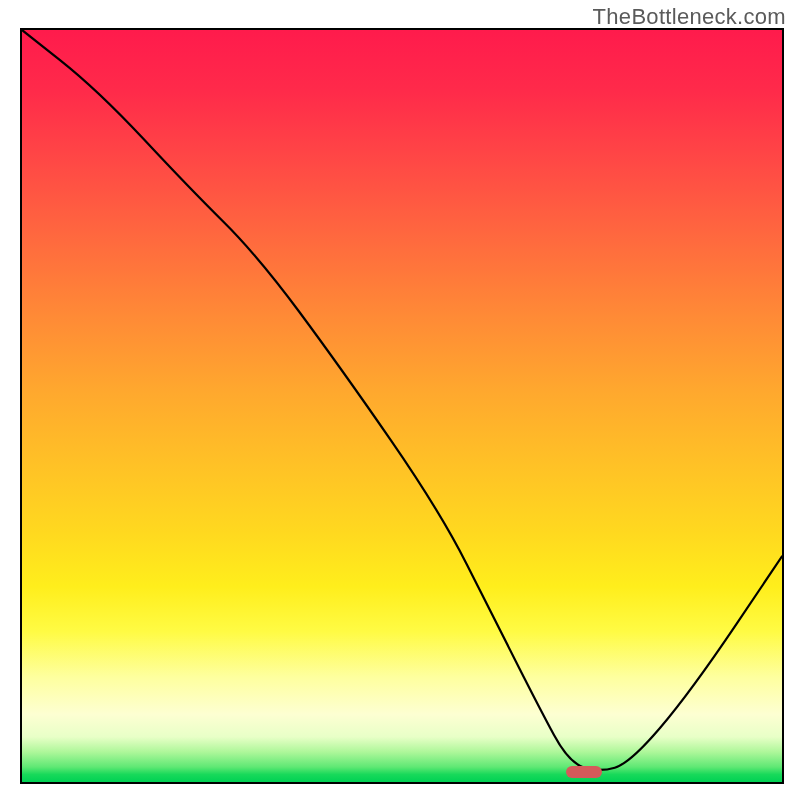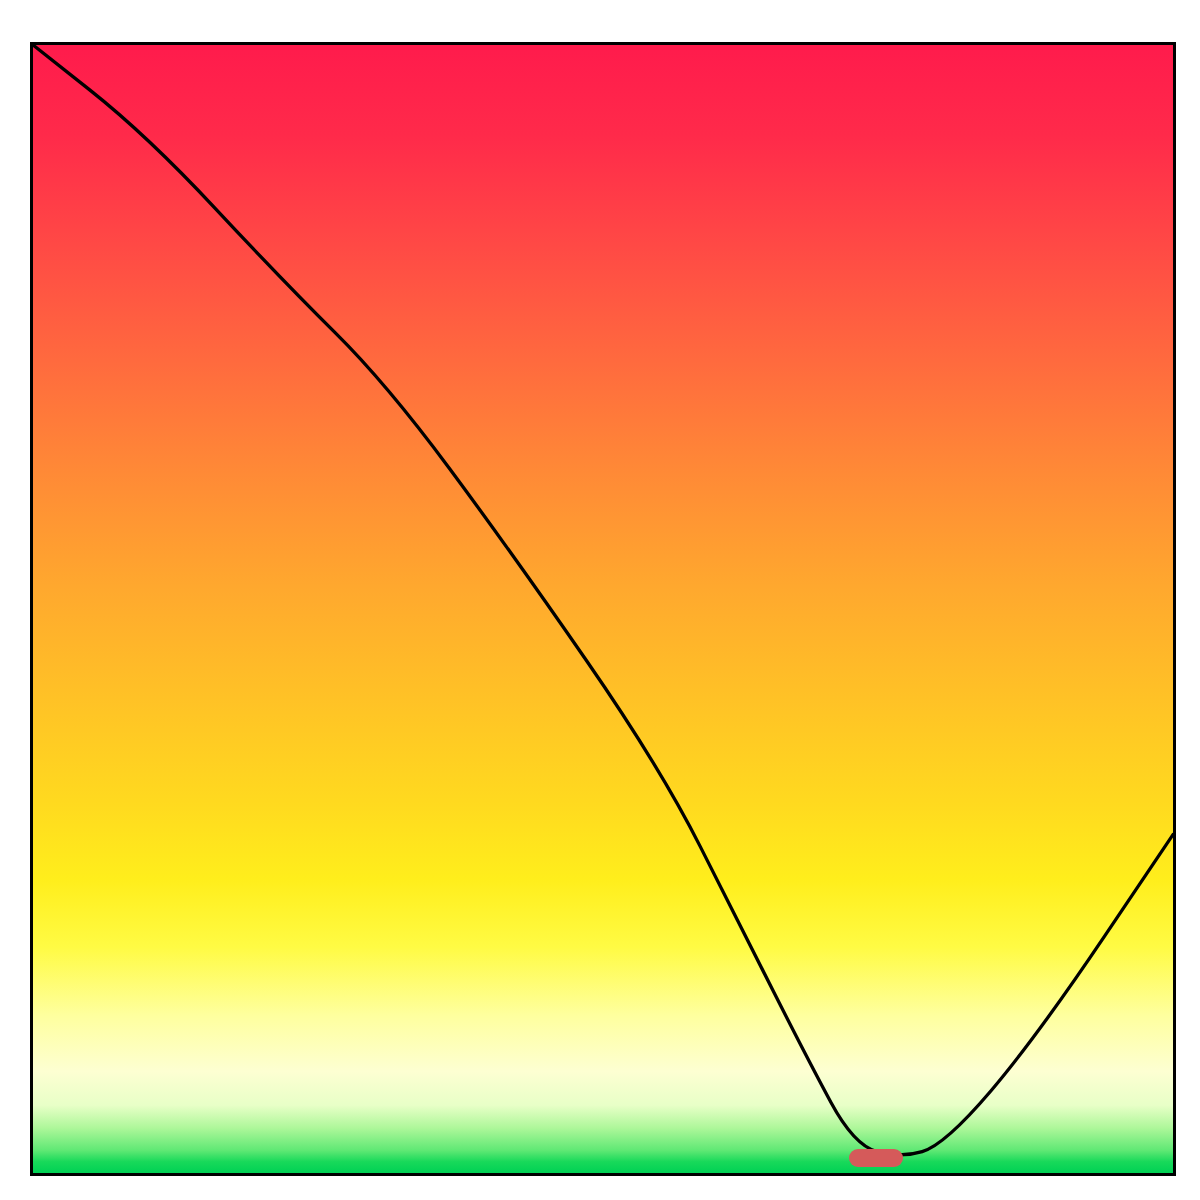--- a/index.html
+++ b/index.html
@@ -81,20 +81,21 @@
     border-radius: 6px;
     background: #d55a5a;
     z-index: 11;
   }
 </style>
 </head>
 <body>
 
 <div class="frame">
 
+  <div class="watermark">TheBottleneck.com</div>
 
   <div class="plot-area">
     <div class="gradient"></div>
 
     <svg class="curve" viewBox="0 0 760 752" preserveAspectRatio="none">
       <path d="M 0 0 Q 0 0 38 30.079999999999984 Q 76 60.15999999999997 121.6 109.03999999999996 Q 167.2 157.91999999999996 201.39999999999998 191.76 Q 235.6 225.60000000000002 277.4 282 Q 319.2 338.4 368.6 409.84000000000003 Q 418.00000000000006 481.28000000000003 444.6 533.92 Q 471.2 586.56 494 631.68 Q 516.8000000000001 676.8 532 705 Q 547.1999999999999 733.2 562.4 737.712 Q 577.6 742.224 592.8 737.712 Q 608 733.2 638.4 697.48 Q 668.8 661.76 714.4 594.0799999999999 T 760 526.4"></path>
     </svg>
 
     <div class="marker" style="left: 544.4px; top: 736.224px;"></div>
   </div>

